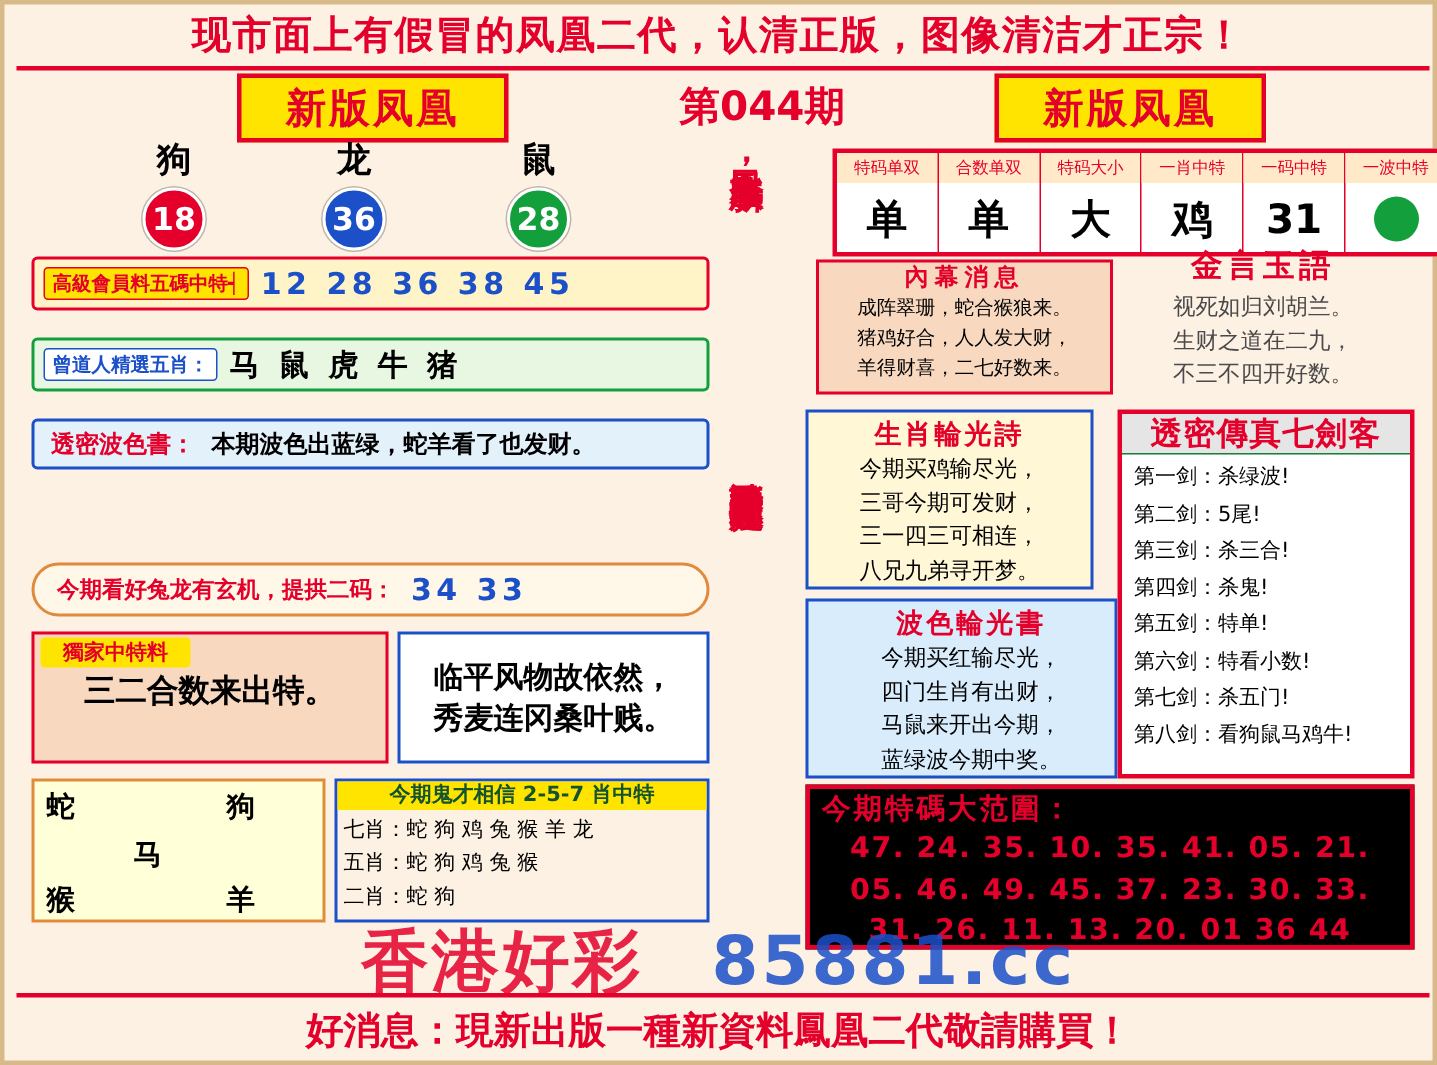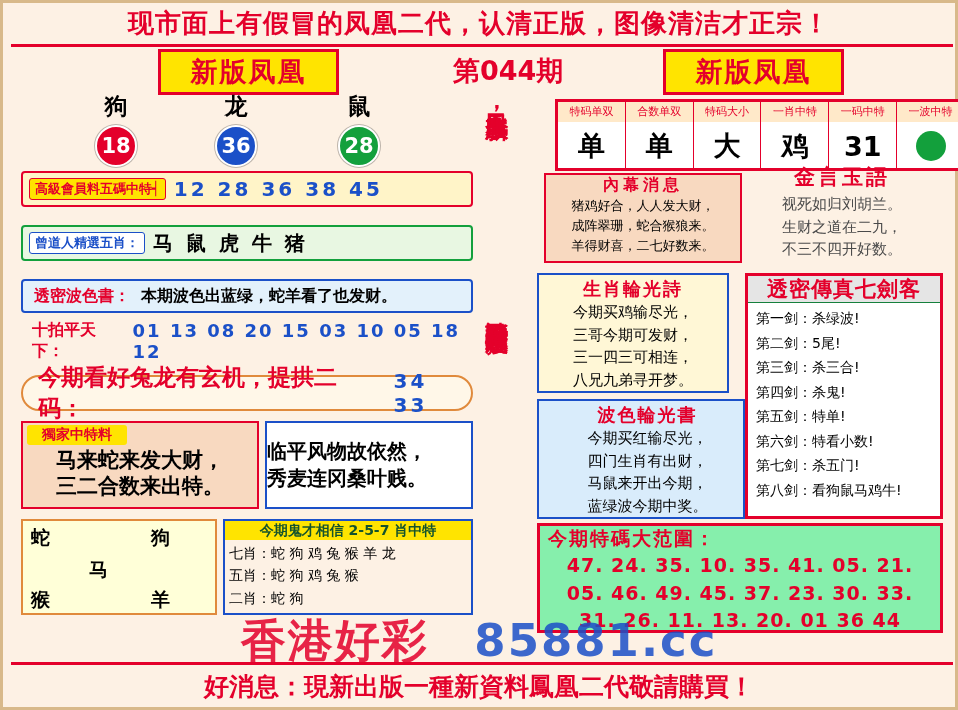--- a/index.html
+++ b/index.html
@@ -148,40 +148,35 @@
   <div class="row" style="left:18px;top:222px;width:452px;height:36px;border:2px solid #13a03c;background:#e8f7e2;padding-left:6px;">
     <span class="tag" style="background:#fff;color:#1b50c8;border:1px solid #1b50c8;">曾道人精選五肖：</span>
     <span class="nums" style="margin-left:8px;color:#000;">马 鼠 虎 牛 猪</span>
   </div>
 
   <div class="row" style="left:18px;top:276px;width:452px;height:34px;border:2px solid #1b50c8;background:#e3f1fb;padding-left:6px;">
     <span class="tag" style="color:#e4002b;font-size:16px;">透密波色書：</span>
     <span style="margin-left:6px;color:#000;font-weight:bold;font-size:16px;">本期波色出蓝绿，蛇羊看了也发财。</span>
   </div>
 
-  <div class="row" style="left:18px;top:322px;width:452px;height:32px;background:transparent;padding-left:6px;">
-    <span class="tag" style="color:#e4002b;font-size:16px;">十拍平天下：</span>
-    <span class="nums" style="margin-left:6px;font-size:18px;letter-spacing:2px;">01 13 08 20 15 03 10 05 18 12</span>
-  </div>
 
   <div class="row" style="left:18px;top:372px;width:452px;height:36px;border:2px solid #e08a3c;border-radius:18px;background:#fff7e8;padding-left:10px;">
-    <span class="tag" style="color:#e4002b;font-size:23px;">今期看好兔龙有玄机，提拱二码：</span>
+    <span class="tag" style="color:#e4002b;font-size:15px;">今期看好兔龙有玄机，提拱二码：</span>
     <span class="nums" style="margin-left:6px;">34 33</span>
   </div>
 
   <div class="panel" style="left:18px;top:418px;width:238px;height:88px;border:2px solid #e4002b;background:#f8d9c0;">
     <div class="tag" style="display:block;margin:2px 0 2px 4px;background:#ffe400;color:#e4002b;width:90px;text-align:center;font-size:14px;">獨家中特料</div>
     <div style="font-size:21px;font-weight:bold;color:#000;text-align:center;line-height:1.25;">
-      <div>马来蛇来发大财，</div>
       <div>三二合数来出特。</div>
     </div>
   </div>
 
   <div class="panel" style="left:262px;top:418px;width:208px;height:88px;border:2px solid #1b50c8;background:#fff;
-              display:flex;flex-direction:column;align-items:flex-start;justify-content:center;">
+              display:flex;flex-direction:column;align-items:center;justify-content:center;">
     <div style="font-size:20px;font-weight:bold;color:#000;">临平风物故依然，</div>
     <div style="font-size:20px;font-weight:bold;color:#000;">秀麦连冈桑叶贱。</div>
   </div>
 
   <div class="panel" style="left:18px;top:516px;width:196px;height:96px;border:2px solid #e08a3c;background:#ffffd8;">
     <div style="position:absolute;left:8px;top:4px;font-size:19px;font-weight:bold;color:#000;">蛇</div>
     <div style="position:absolute;left:128px;top:4px;font-size:19px;font-weight:bold;color:#000;">狗</div>
     <div style="position:absolute;left:66px;top:36px;font-size:19px;font-weight:bold;color:#000;">马</div>
     <div style="position:absolute;left:8px;top:66px;font-size:19px;font-weight:bold;color:#000;">猴</div>
     <div style="position:absolute;left:128px;top:66px;font-size:19px;font-weight:bold;color:#000;">羊</div>
@@ -222,22 +217,22 @@
       <div>31</div>
       <div>
           <span class="dot"></span>
         </div>
     </div>
   </div>
 
   <div class="panel" style="left:528px;top:170px;width:198px;height:90px;border:2px solid #e4002b;background:#f8d9c0;margin-left:13px;">
     <div class="ttl" style="color:#e4002b;font-size:16px;letter-spacing:4px;">內幕消息</div>
     <div class="lines" style="font-size:13px;color:#000;text-align:center;line-height:1.55;">
+      <div>成阵翠珊，蛇合猴狼来。</div>
       <div>猪鸡好合，人人发大财，</div>
-      <div>成阵翠珊，蛇合猴狼来。</div>
       <div>羊得财喜，二七好数来。</div>
     </div>
   </div>
 
   <div class="panel" style="left:738px;top:160px;width:202px;height:100px;">
     <div class="ttl" style="color:#e4002b;font-size:21px;letter-spacing:3px;">金言玉語</div>
     <div class="lines" style="font-size:15px;color:#4a4a4a;text-align:center;line-height:1.5;margin-top:2px;">
       <div>视死如归刘胡兰。</div>
       <div>生财之道在二九，</div>
       <div>不三不四开好数。</div>
@@ -271,21 +266,21 @@
       <div>第二剑：5尾!</div>
       <div>第三剑：杀三合!</div>
       <div>第四剑：杀鬼!</div>
       <div>第五剑：特单!</div>
       <div>第六剑：特看小数!</div>
       <div>第七剑：杀五门!</div>
       <div>第八剑：看狗鼠马鸡牛!</div>
     </div>
   </div>
 
-  <div class="panel" style="left:534px;top:520px;width:406px;height:110px;border:3px solid #e4002b;background:#86efac;">
+  <div class="panel" style="left:534px;top:520px;width:406px;height:110px;border:3px solid #e4002b;background:#000000;">
     <div class="ttl" style="color:#e4002b;font-size:19px;text-align:left;padding-left:8px;letter-spacing:2px;">今期特碼大范圍：</div>
     <div class="lines" style="font-size:19px;color:#e4002b;font-weight:bold;text-align:center;line-height:1.45;letter-spacing:1px;">
       <div>47. 24. 35. 10. 35. 41. 05. 21.</div>
       <div>05. 46. 49. 45. 37. 23. 30. 33.</div>
       <div>31. 26. 11. 13. 20. 01  36  44</div>
     </div>
   </div>
 
   <div class="watermark">
     <span>香港好彩</span>

